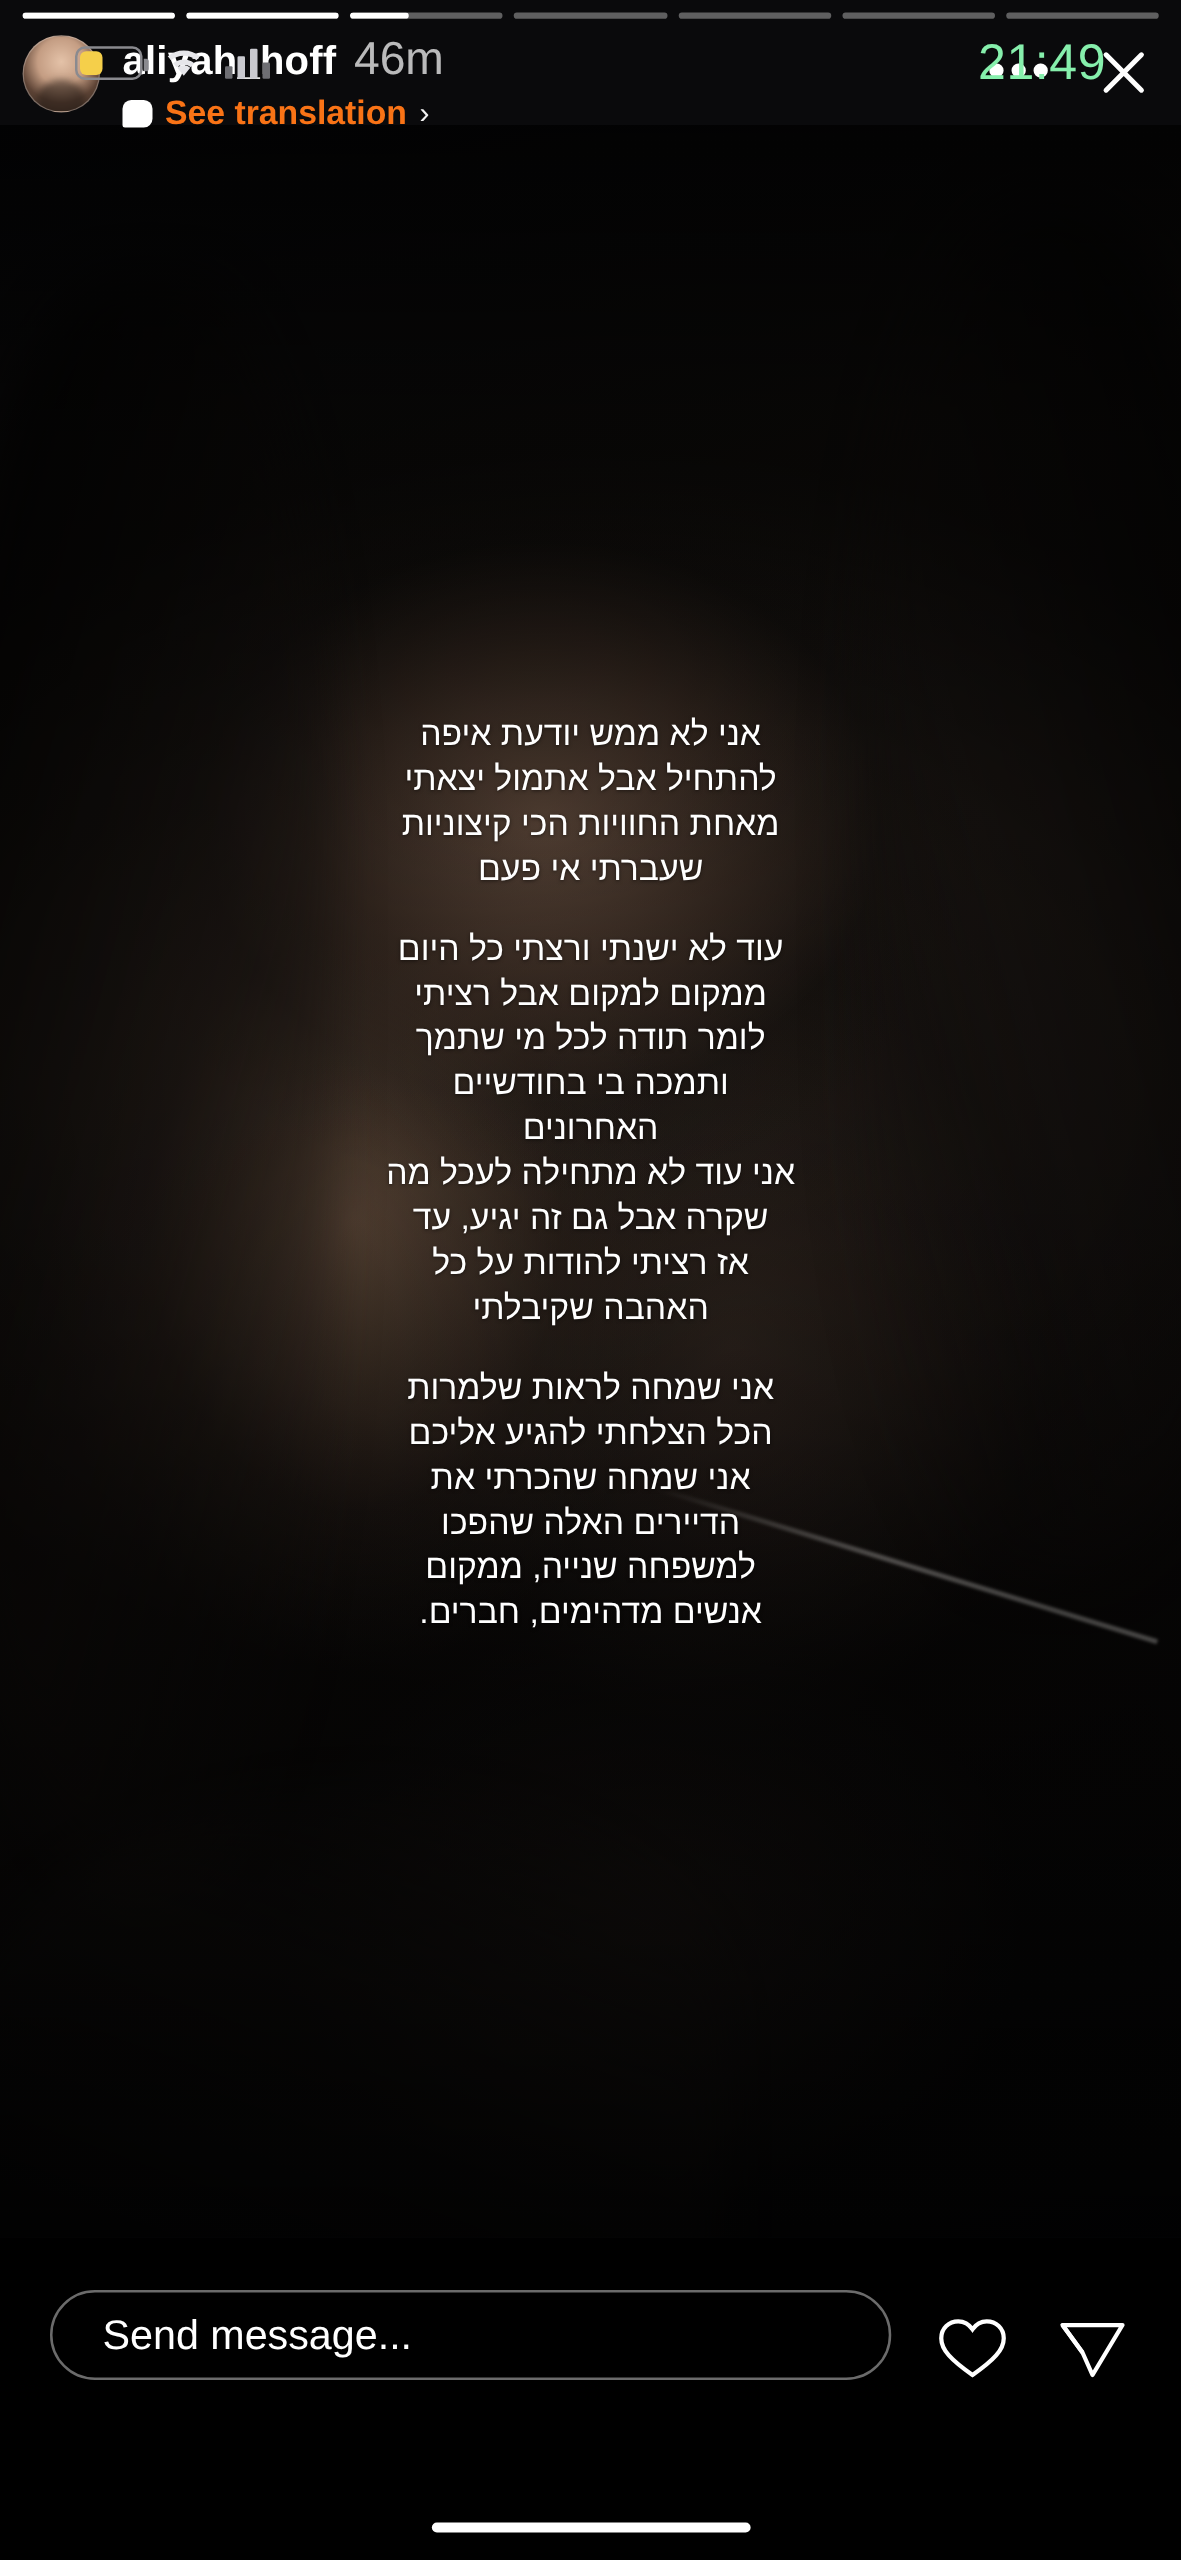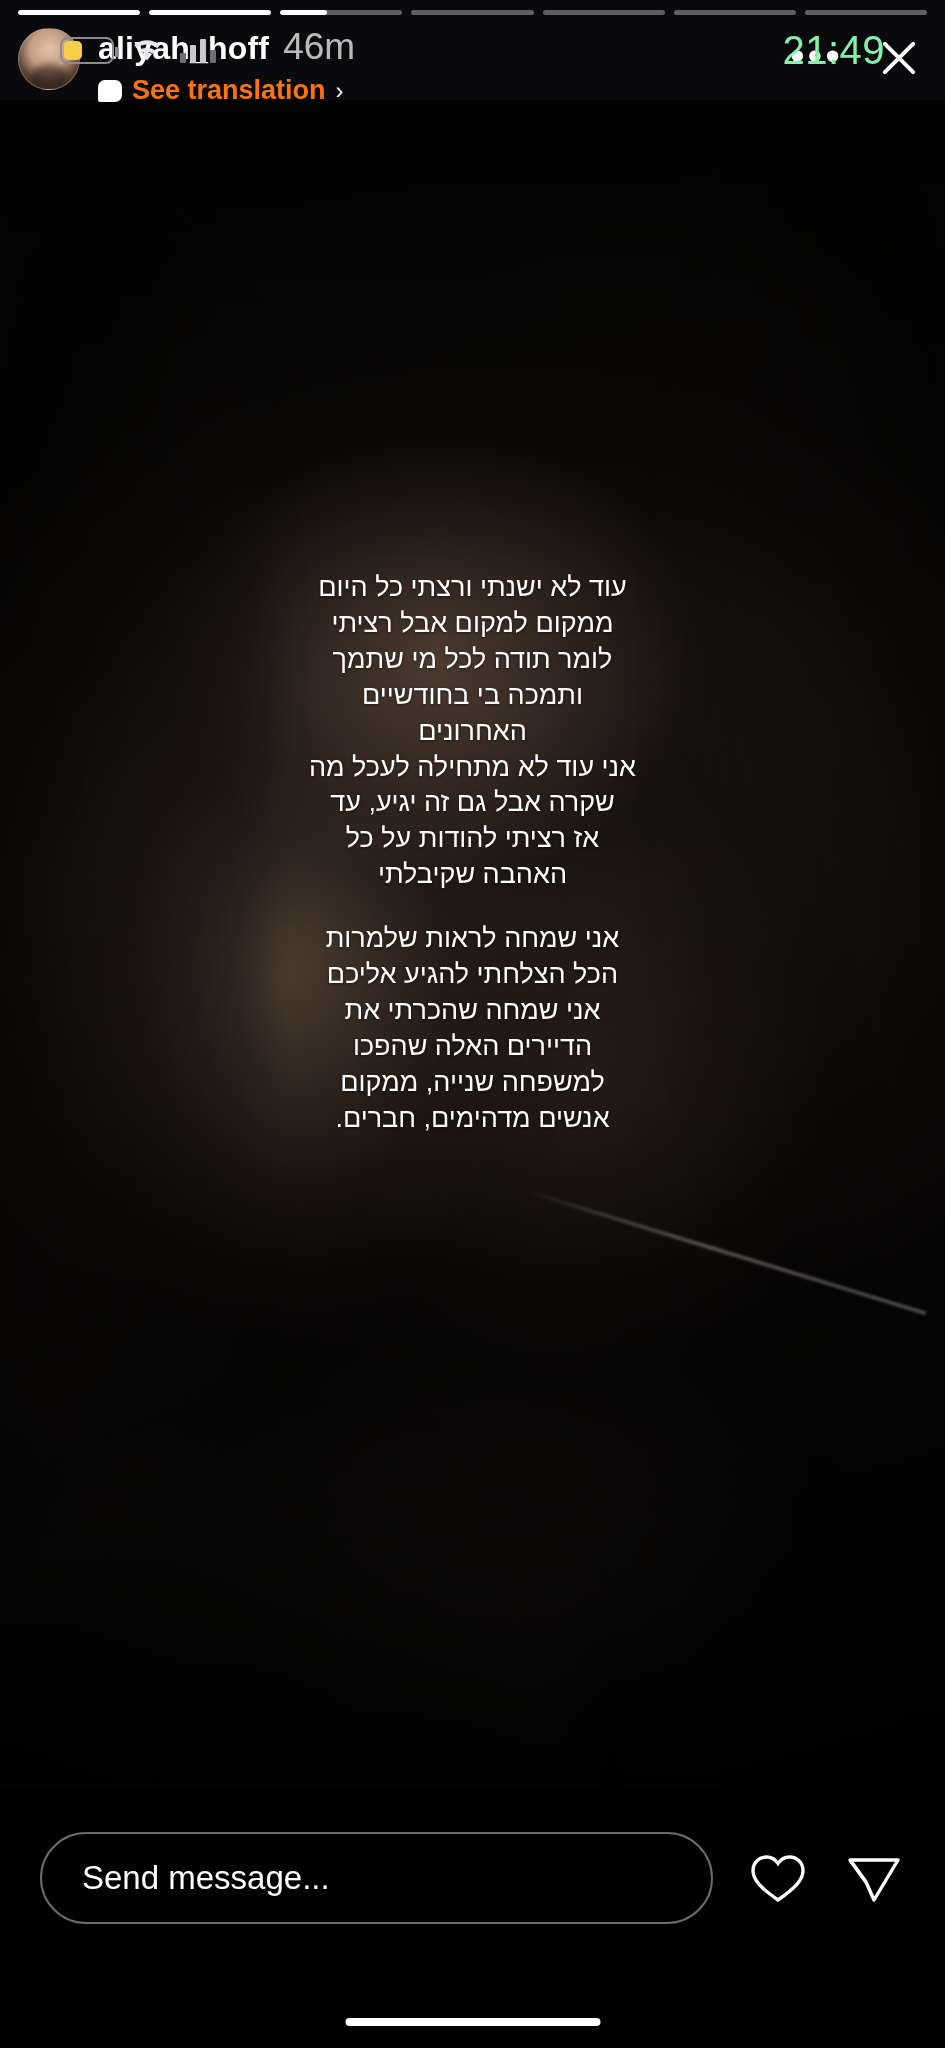--- a/index.html
+++ b/index.html
@@ -292,21 +292,21 @@
     height: 258px;
     background: #000;
     display: flex;
     align-items: flex-start;
     padding: 42px 40px 0 40px;
     gap: 34px;
     z-index: 40;
   }
   .message-box {
     flex: 1;
-    height: 92px;
+    height: 72px;
     border: 2px solid rgba(255,255,255,0.42);
     border-radius: 46px;
     display: flex;
     align-items: center;
     padding: 16px 40px;
   }
   .message-placeholder {
     color: #ffffff;
     font-size: 33px;
   }
@@ -358,20 +358,24 @@
 
   <div class="story">
     <div class="photo"></div>
     <div class="hair-left"></div>
     <div class="hair-right"></div>
     <div class="shoulder"></div>
     <div class="strap"></div>
     <div class="photo-dark"></div>
 
     <div class="caption">
+      <p>אני לא ממש יודעת איפה
+להתחיל אבל אתמול יצאתי
+מאחת החוויות הכי קיצוניות
+שעברתי אי פעם</p>
       <p>עוד לא ישנתי ורצתי כל היום
 ממקום למקום אבל רציתי
 לומר תודה לכל מי שתמך
 ותמכה בי בחודשיים
 האחרונים
 אני עוד לא מתחילה לעכל מה
 שקרה אבל גם זה יגיע, עד
 אז רציתי להודות על כל
 האהבה שקיבלתי</p>
       <p>אני שמחה לראות שלמרות

